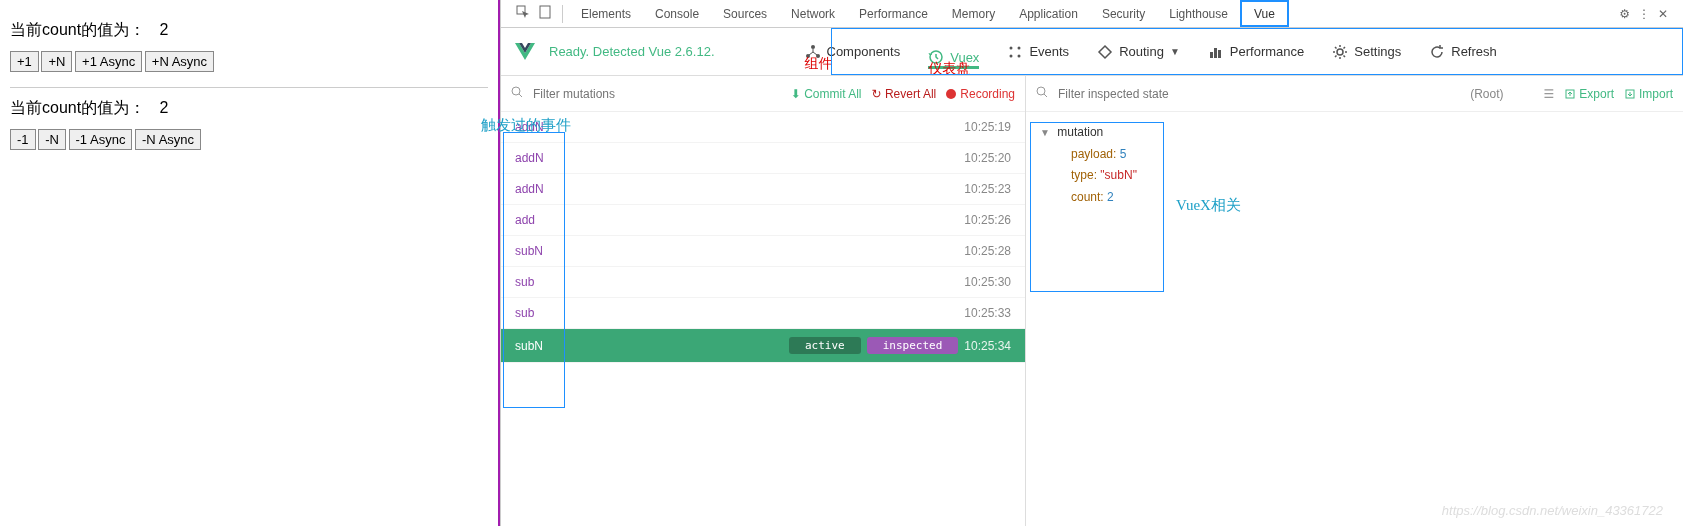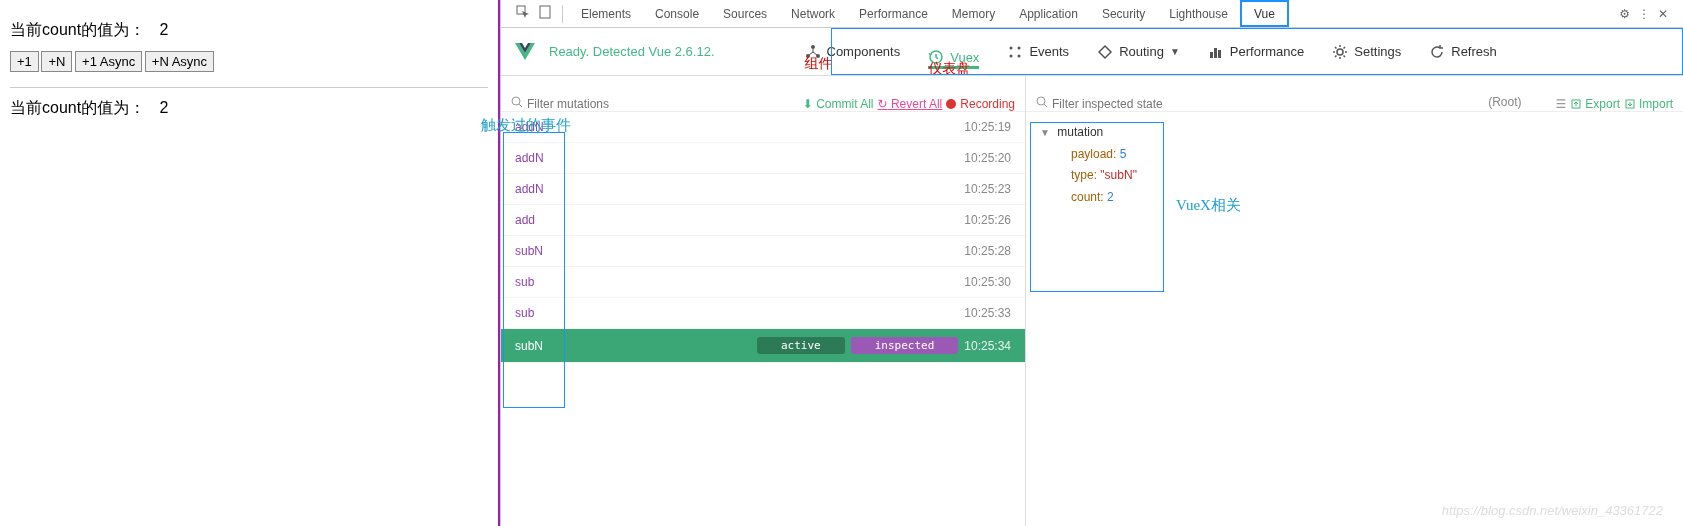--- a/index.html
+++ b/index.html
@@ -30,41 +30,41 @@
 .vue-nav-item.active { color: #42b983; border-bottom: 3px solid #42b983; padding-bottom: 1px; margin-bottom: -15px; }
 .anno-red { position: absolute; color: #d00; font-size: 14px; top: -18px; font-family: "SimSun", serif; margin-top: 29px; }
 .vnicon { width: 16px; height: 16px; }
 
 
 .main-split { flex: 1; display: flex; }
 .mut-panel { width: 525px; border-right: 1px solid #ddd; display: flex; flex-direction: column; position: relative; }
 .state-panel { flex: 1; display: flex; flex-direction: column; position: relative; }
 
 
-.filter-bar { display: flex; align-items: flex-end; height: 36px; border-bottom: 1px solid #eee; padding: 0 10px; gap: 4px; font-size: 12px; }
+.filter-bar { display: flex; align-items: center; height: 36px; border-bottom: 1px solid #eee; padding: 0 10px; gap: 10px; font-size: 12px; }
 .filter-bar input { border: none; outline: none; flex: 1; font-size: 12px; color: #888; }
 .fb-search { color: #999; }
 .commit { color: #42b983; cursor: pointer; }
-.revert { color: #ec4899; cursor: pointer; text-decoration: underline; }
+.revert { color: #b91c1c; cursor: pointer; }
 .recording { color: #d33; display: flex; align-items: center; gap: 4px; cursor: pointer; }
 .red-dot { width: 10px; height: 10px; background: #d33; border-radius: 50%; }
 .root-sel { color: #888; padding: 2px 30px 2px 8px; }
 .export, .import { color: #42b983; cursor: pointer; display: flex; align-items: center; gap: 3px; }
 
 
 .mut-list { flex: 1; overflow: auto; }
 .mut-row { display: flex; justify-content: space-between; align-items: center; padding: 8px 14px; border-bottom: 1px solid #f3f3f3; font-family: Consolas, monospace; font-size: 12px; cursor: pointer; }
 .mut-row .name { color: #8e44ad; }
 .mut-row.base .name { color: #b080b0; font-style: italic; }
 .mut-row .time { color: #888; }
 .mut-row.selected { background: #3ba776; color: #fff; }
 .mut-row.selected .name { color: #fff; }
 .mut-row.selected .time { color: #e8f5ee; }
 .badges { display: flex; gap: 6px; align-items: center; }
-.badge { padding: 2px 24px; border-radius: 3px; font-size: 11px; font-family: Consolas, monospace; }
+.badge { padding: 2px 16px; border-radius: 3px; font-size: 11px; font-family: Consolas, monospace; }
 .badge.active { background: #2d7a56; color: #fff; }
 .badge.inspected { background: #9b59b6; color: #fff; }
 
 
 .anno-blue { position: absolute; color: #1ea0c7; font-size: 15px; font-family: "SimSun", serif; z-index: 10; }
 .anno-box { position: absolute; border: 1.5px solid #1e90ff; z-index: 5; pointer-events: none; }
 
 
 .state-tree { padding: 10px 14px; font-family: Consolas, monospace; font-size: 12px; line-height: 1.8; }
 .tree-key { color: #333; }
@@ -86,20 +86,26 @@
   <div class="btn-row">
     <button>+1</button>
     <button>+N</button>
     <button>+1 Async</button>
     <button>+N Async</button>
   </div>
   <hr>
   <div class="count-line">
     <span>当前count的值为：</span>
     <span class="count-val">2</span>
+  </div>
+  <div class="btn-row">
+    <button>-1</button>
+    <button>-N</button>
+    <button>-1 Async</button>
+    <button>-N Async</button>
   </div>
 </div>
 
 <div class="devtools">
 
   <div class="dt-tabs">
     <span class="ticon">
       <svg width="14" height="14" viewBox="0 0 14 14">
           <rect x="1" y="1" width="8" height="8" fill="none" stroke="#666"></rect>
           <path d="M6 6 L13 9 L10 10 L9 13 Z" fill="#666"></path>

